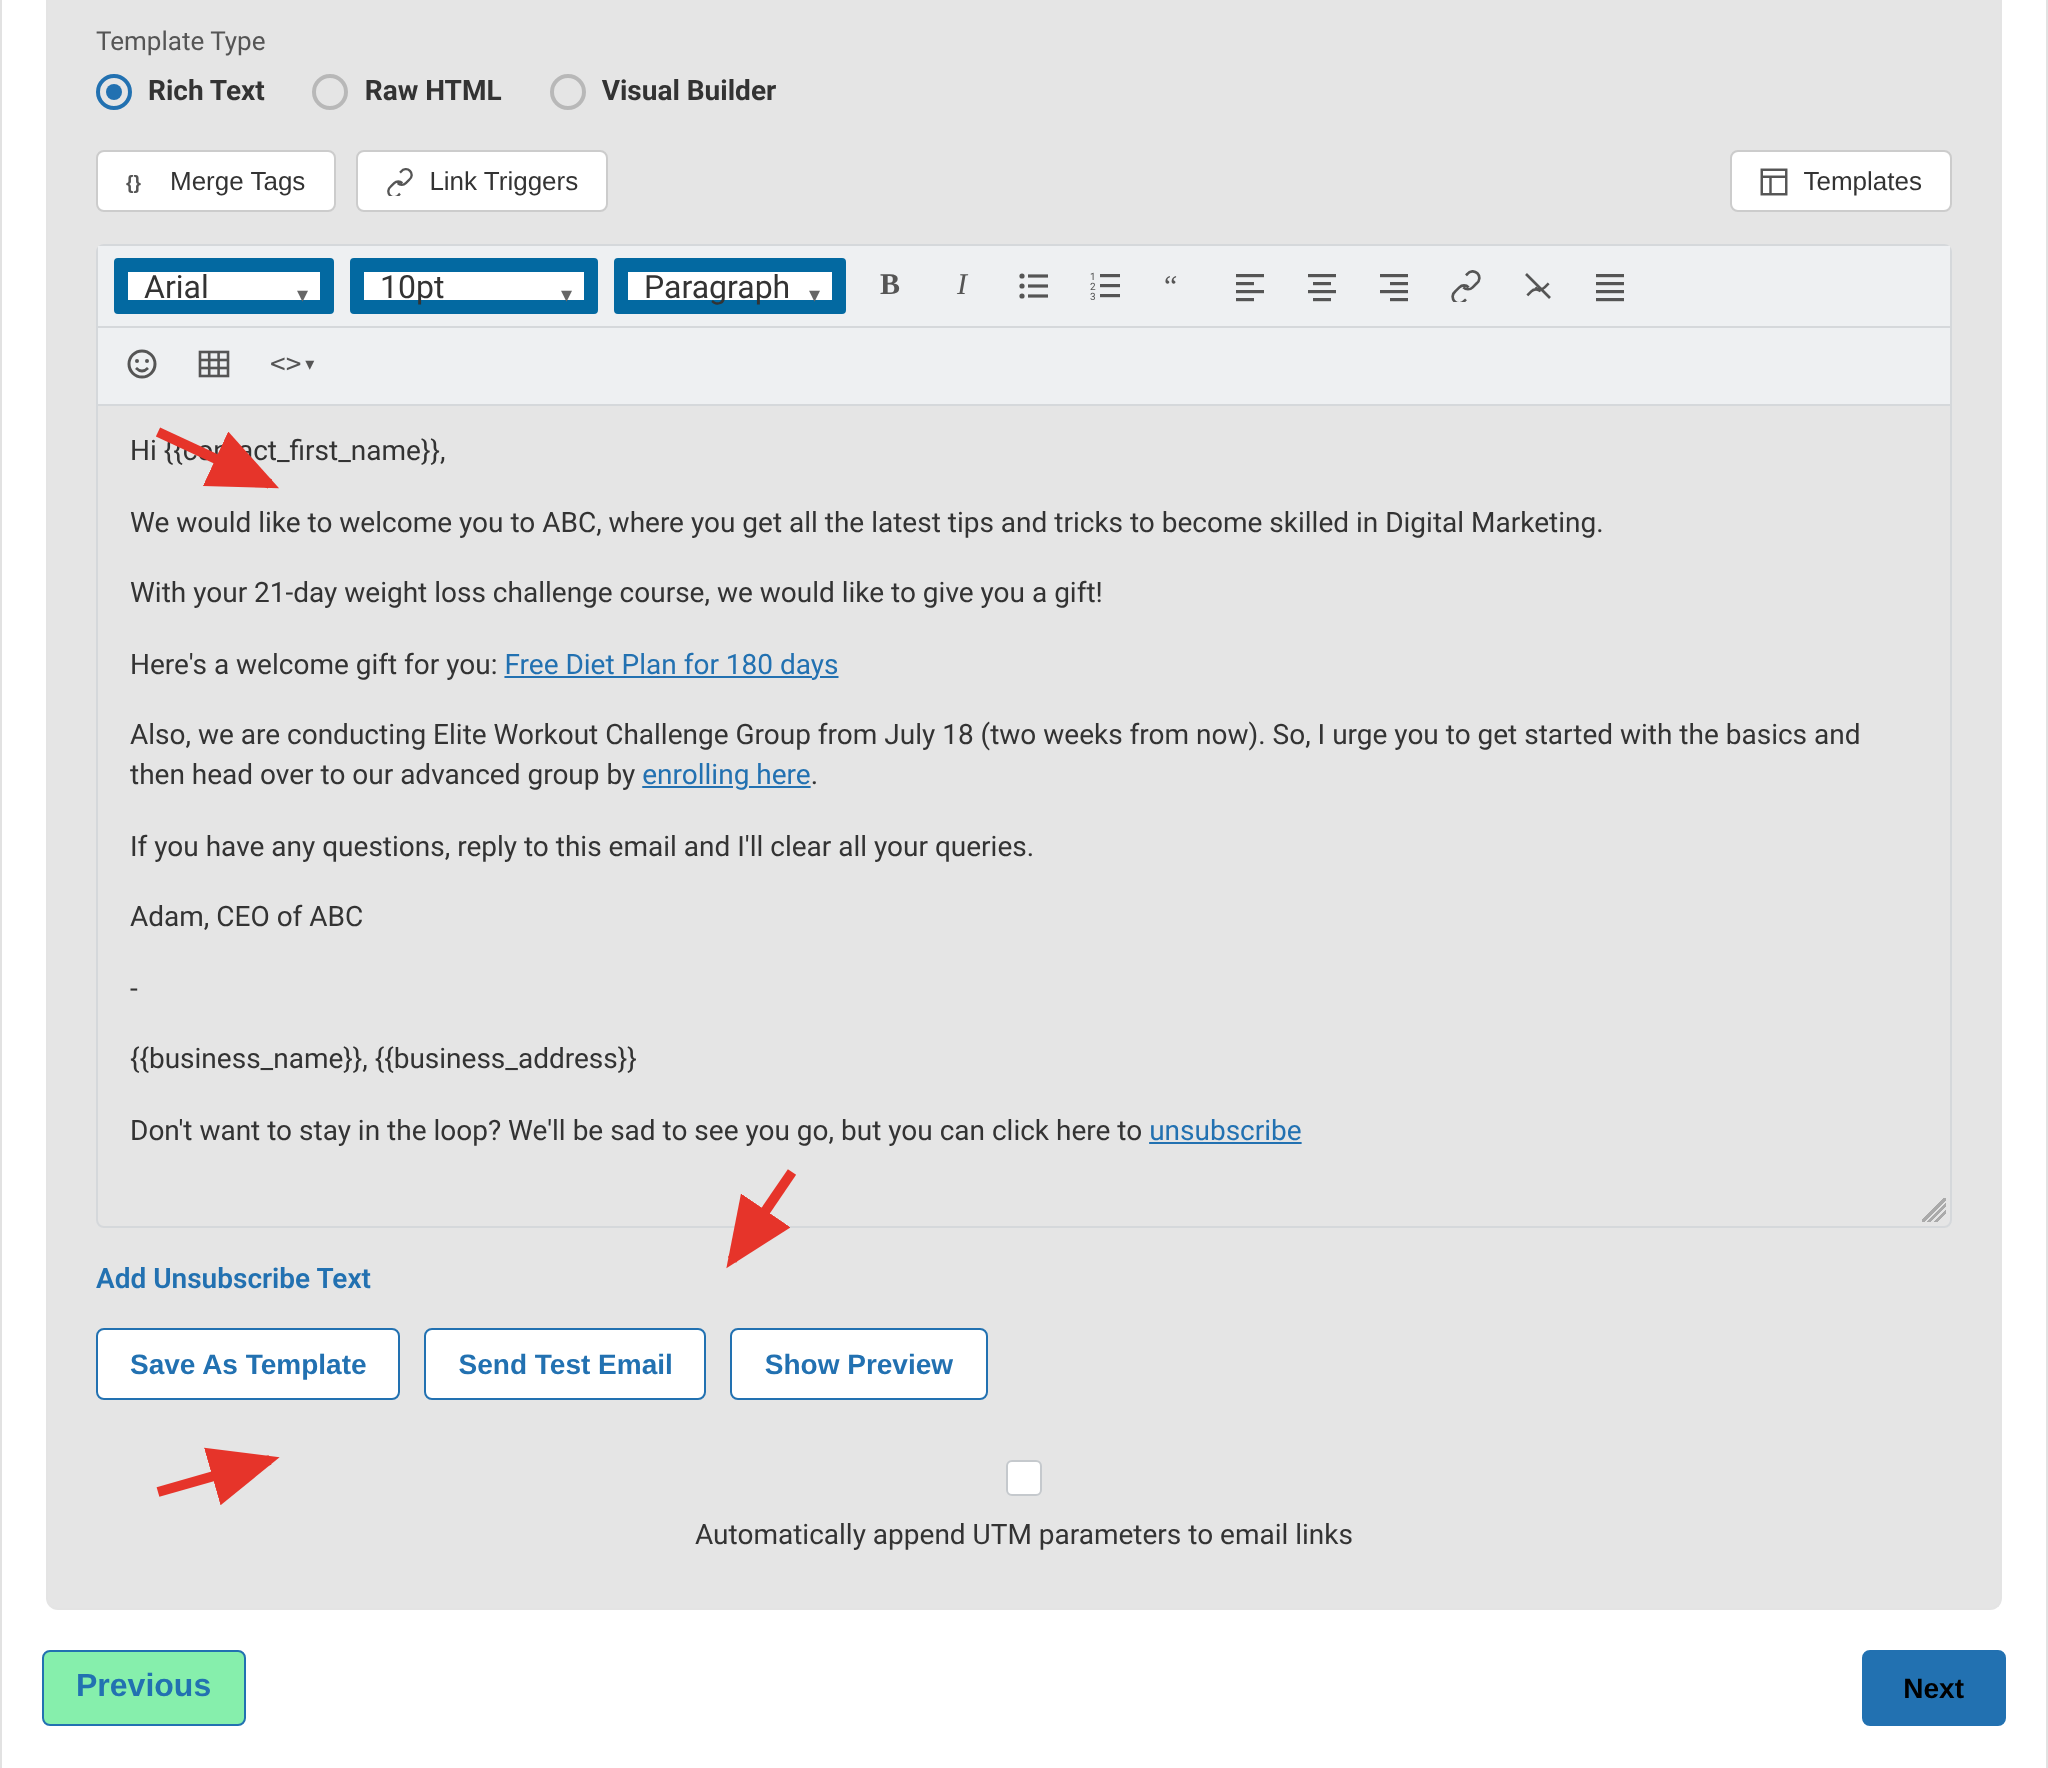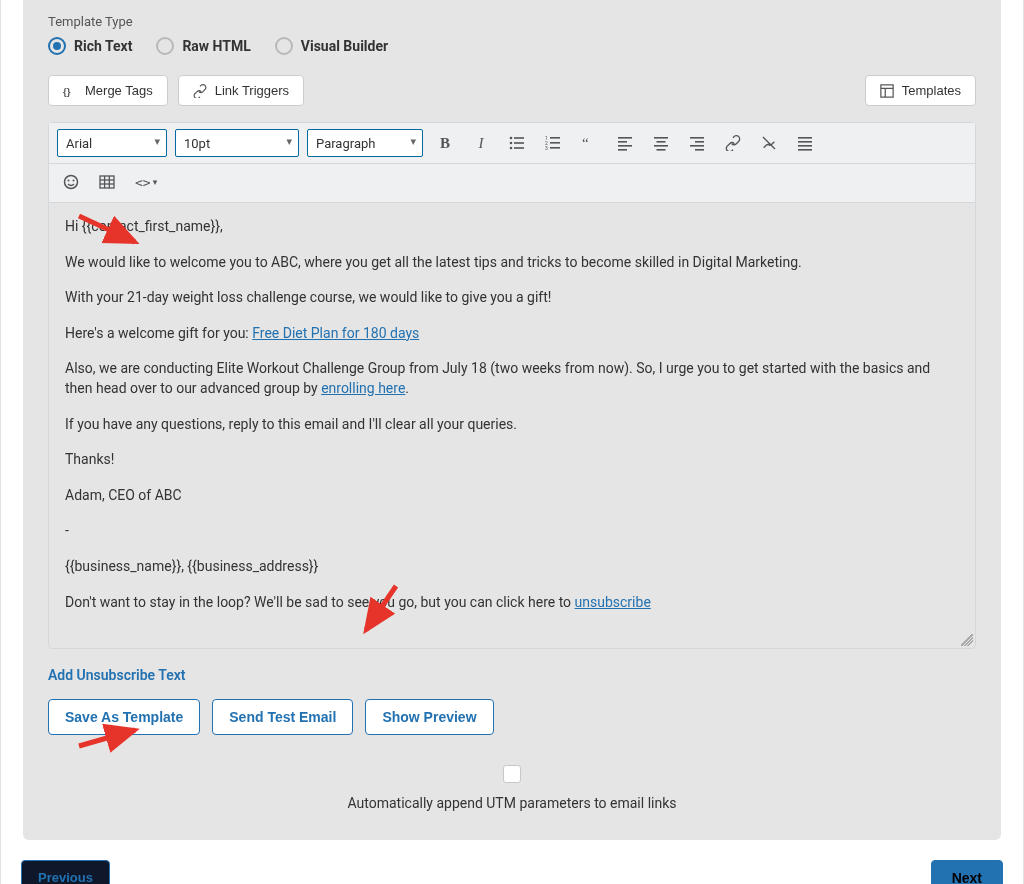--- a/index.html
+++ b/index.html
@@ -93,23 +93,23 @@
     align-items: center;
     flex-wrap: wrap;
     gap: 8px;
   }
   .editor-toolbar.second {
     padding-top: 4px;
     padding-bottom: 6px;
   }
   .select {
     background: #fff;
-    border: 1px solid #0369a1;
+    border: 7px solid #0369a1;
     height: 28px;
-    font-size: 13px;
+    font-size: 16px;
     padding: 0 22px 0 8px;
     position: relative;
     cursor: pointer;
     display: inline-flex; align-items: center;
     border-radius: 2px;
   }
   .select::after {
     content: "▾";
     position: absolute; right: 6px; top: 5px; font-size: 11px; color: #666;
   }
@@ -179,25 +179,25 @@
     border-radius: 3px;
     background: #fff;
     cursor: pointer;
   }
   .footer-nav {
     display: flex; justify-content: space-between;
     margin-top: 20px;
     margin-bottom: 10px;
   }
   .btn-prev {
-    background: #0f172a;
+    background: #86efac;
     border: 1px solid #2271b1;
     color: #2271b1;
     padding: 9px 16px;
-    font-size: 13px;
+    font-size: 16px;
     font-weight: 600;
     border-radius: 4px;
     cursor: pointer;
   }
   .btn-next {
     background: #2271b1;
     border: 1px solid #2271b1;
     color: #000000;
     padding: 6px 20px;
     font-size: 14px;
@@ -417,21 +417,20 @@
         <p>Hi {{contact_first_name}},</p>
         <p>We would like to welcome you to ABC, where you get all the latest tips and tricks to become skilled in Digital Marketing.</p>
         <p>With your 21-day weight loss challenge course, we would like to give you a gift!</p>
         <p>
           <span>Here's a welcome gift for you: </span><a href="#">Free Diet Plan for 180 days</a>
         </p>
         <p>
           <span>Also, we are conducting Elite Workout Challenge Group from July 18 (two weeks from now). So, I urge you to get started with the basics and then head over to our advanced group by </span><a href="#">enrolling here</a><span>.</span>
         </p>
         <p>If you have any questions, reply to this email and I'll clear all your queries.</p>
-        <p>Thanks!</p>
         <p>Adam, CEO of ABC</p>
         <p>-</p>
         <p>{{business_name}}, {{business_address}}</p>
         <p>
           <span>Don't want to stay in the loop? We'll be sad to see you go, but you can click here to </span><a href="#">unsubscribe</a>
         </p>
         <div class="resize-handle"></div>
       </div>
     </div>
 

